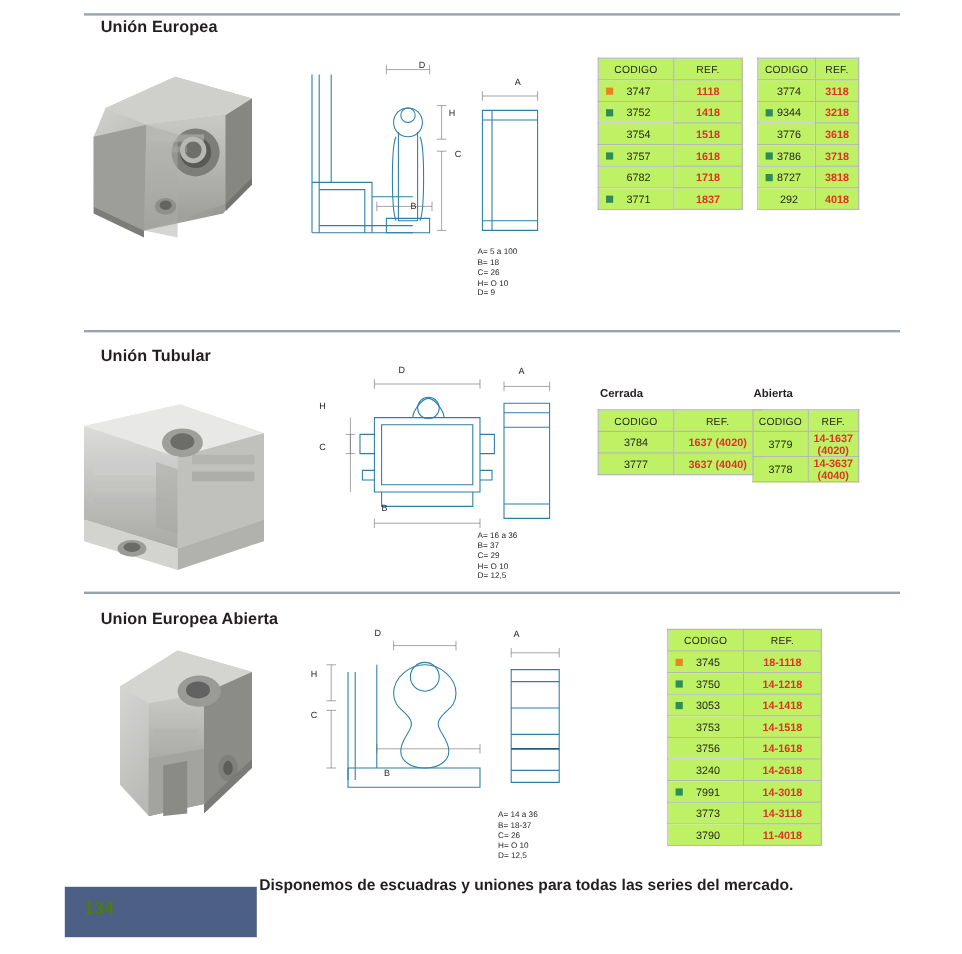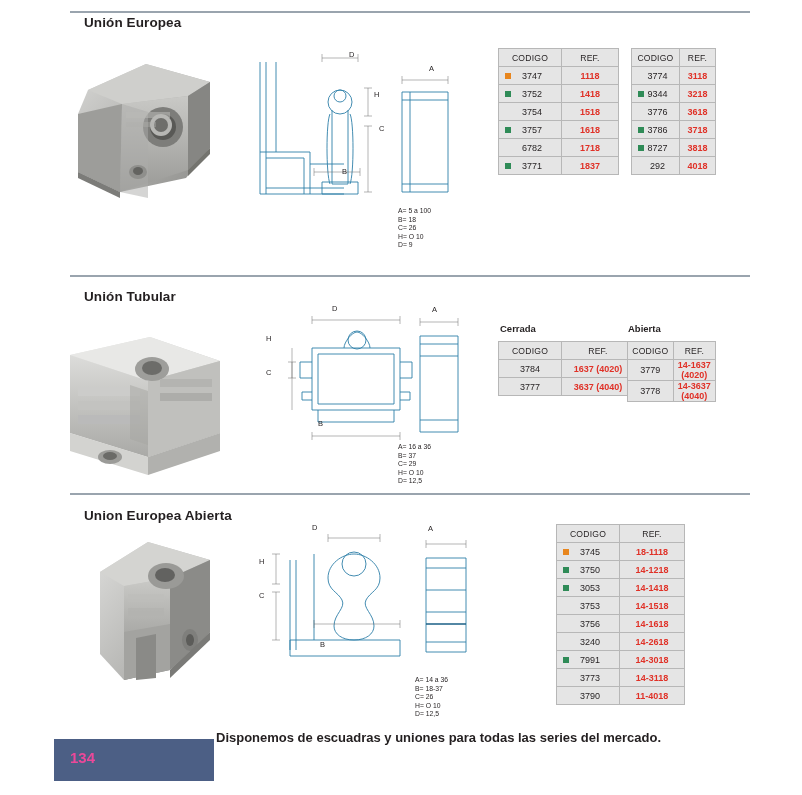--- a/index.html
+++ b/index.html
@@ -31,21 +31,21 @@
   
   table.ref{border-collapse:collapse;position:absolute;}
   table.ref th,table.ref td{
     border:1px solid #b7b7b7;
     font-size:9px;
     height:17px;
     padding:0;
     text-align:center;
     vertical-align:middle;
     font-weight:normal;
-    background:#e5e5e5;
+    background:#bef264;
   }
   table.ref th{font-size:8.6px;color:#231f20;letter-spacing:.2px;}
   table.ref td.code{width:58px;color:#231f20;position:relative;padding-left:4px;}
   table.ref td.ref{width:56px;color:#e03127;font-weight:bold;}
   .sq{display:inline-block;width:6px;height:6px;position:absolute;left:6px;top:50%;transform:translateY(-50%);}
   .sq.orange{background:#e8861e;}
   .sq.green{background:#2f8b57;}
 
   
   table.ref td.code2{width:62px;}
@@ -54,21 +54,21 @@
   .grp-label{position:absolute;font-size:9.5px;font-weight:bold;color:#231f20;}
 
   
   .nota{position:absolute;font-size:8px;line-height:11px;}
   .nota .lbl{color:#e03127;font-weight:bold;}
   .nota .txt{color:#231f20;}
 
   
   .footer-note{position:absolute;font-size:13px;font-weight:bold;color:#231f20;}
   .pagebox{position:absolute;left:54px;top:739px;width:160px;height:42px;background:#4c5f85;}
-  .pagenum{position:absolute;left:70px;top:749px;font-size:15px;font-weight:bold;color:#ec4899;}
+  .pagenum{position:absolute;left:70px;top:749px;font-size:15px;font-weight:bold;color:#4d7c0f;}
 
   .lbl-s{position:absolute;font-size:7.5px;color:#231f20;}
 </style>
 </head>
 <body>
 
 <div class="page">
 
   <div class="sec-rule" style="left:70px;top:11px;width:680px;"></div>
   <div class="sec-title" style="left:84px;top:15px;">Unión Europea</div>

